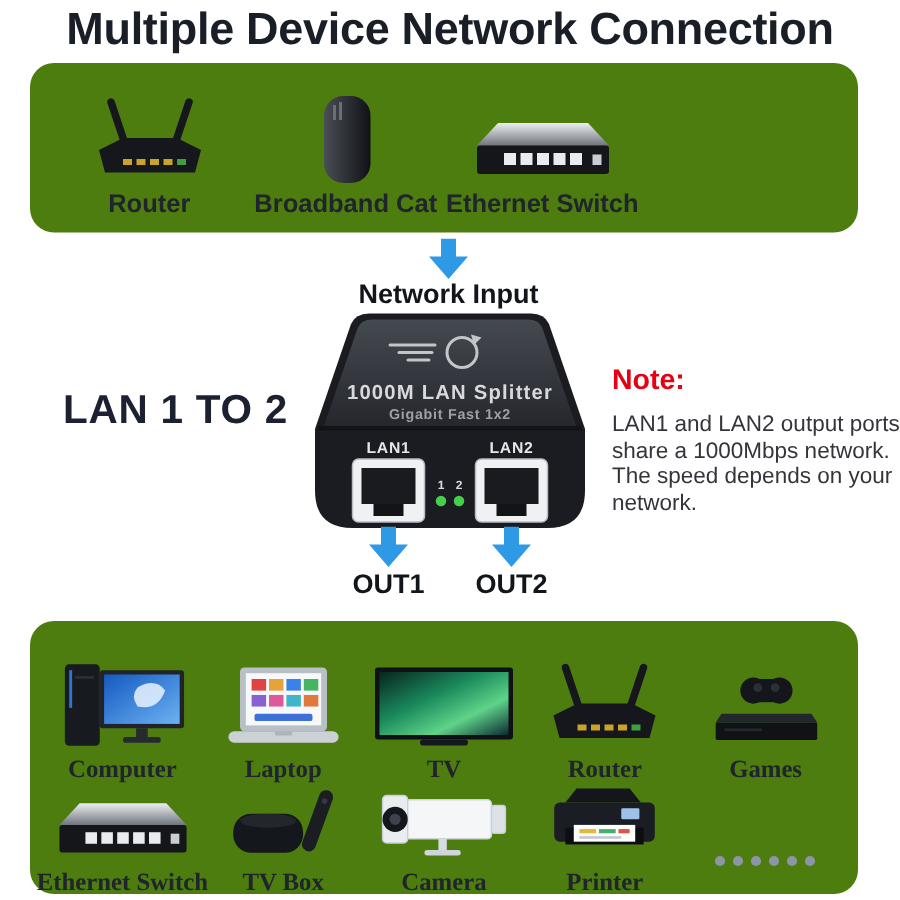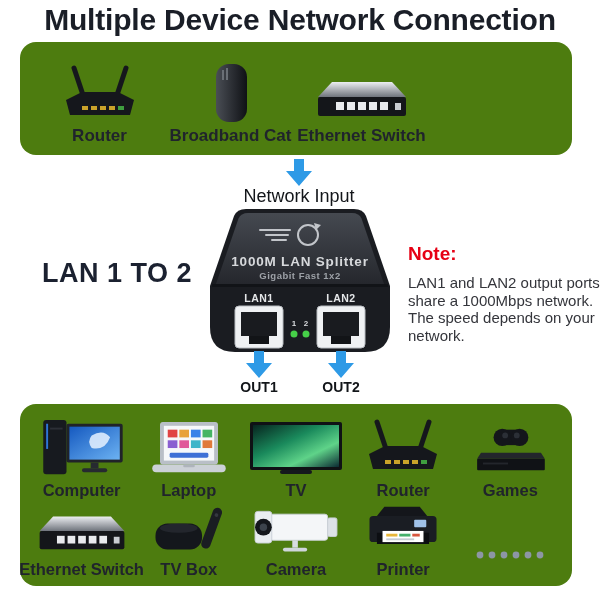--- a/index.html
+++ b/index.html
@@ -6,35 +6,35 @@
   body{
     width:600px;height:600px;position:relative;background:#ffffff;
     font-family:"Liberation Sans",sans-serif;overflow:hidden;
   }
   .title{
     position:absolute;top:3px;left:0;width:600px;text-align:center;
     font-size:30px;font-weight:bold;color:#1a1e27;letter-spacing:-0.2px;
   }
   .panel{position:absolute;left:8px;width:552px;background:#4d7c0f;border-radius:16px;box-sizing:border-box;margin-left:12px;}
   .panel-top{top:42px;height:113px;display:grid;grid-template-columns:repeat(4,1fr);align-items:end;padding:6px 14px 9px;}
-  .panel-bottom{top:404px;height:182px;display:grid;grid-template-columns:repeat(5,1fr);grid-template-rows:1fr 1fr;align-items:end;padding:12px 8px 8px;}
+  .panel-bottom{top:414px;height:182px;display:grid;grid-template-columns:repeat(5,1fr);grid-template-rows:1fr 1fr;align-items:end;padding:25px 8px 8px;font-family:Liberation Serif, serif;}
   .fig{display:flex;flex-direction:column;align-items:center;justify-content:flex-end;gap:3px;min-width:0;}
   .fig .lb{font-size:17px;font-weight:600;color:#20242c;white-space:nowrap;line-height:1.1;}
   .panel-bottom .fig .lb{font-size:16.5px;}
   .arrow{position:absolute;width:30px;height:28px;}
   #arrow-input{left:284px;top:159px;}
   #arrow-out1{left:244px;top:351px;}
   #arrow-out2{left:326px;top:351px;}
-  .input-label{position:absolute;left:199px;top:186px;width:200px;text-align:center;font-size:18px;font-weight:normal;color:#121519;}
+  .input-label{position:absolute;left:199px;top:186px;width:200px;text-align:center;font-size:18px;font-weight:bold;color:#121519;}
   .lan-heading{position:absolute;left:18px;top:258px;font-size:27px;font-weight:bold;color:#1b2130;letter-spacing:0.5px;white-space:nowrap;margin-left:24px;}
   .device{position:absolute;left:202px;top:208px;}
   .note{position:absolute;left:408px;top:243px;width:190px;}
   .note-title{font-size:19px;font-weight:bold;color:#e60014;margin-bottom:9px;}
   .note-line{font-size:15px;color:#34353b;line-height:17.5px;white-space:nowrap;}
-  .out-label{position:absolute;top:379px;width:62px;text-align:center;font-size:14px;font-weight:bold;color:#121519;}
+  .out-label{position:absolute;top:379px;width:62px;text-align:center;font-size:18px;font-weight:bold;color:#121519;}
   #out1{left:228px;}
   #out2{left:310px;}
   .defs-holder{position:absolute;width:0;height:0;overflow:hidden;}
 </style>
 </head>
 <body>
 
 <svg class="defs-holder" aria-hidden="true">
   <defs>
     <linearGradient id="gtop" x1="0" y1="0" x2="0" y2="1">

